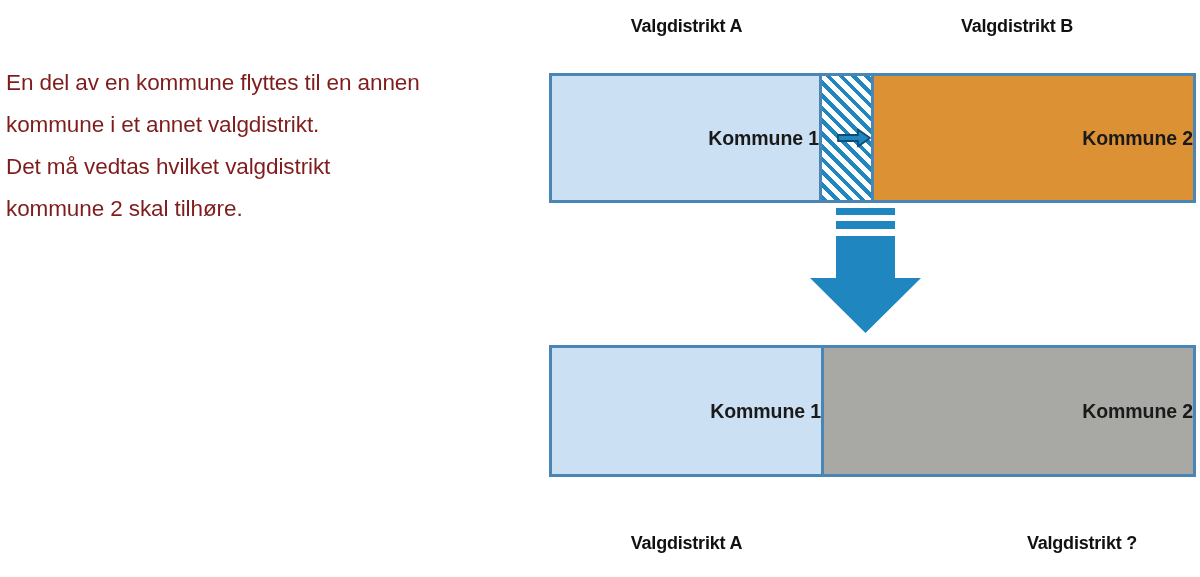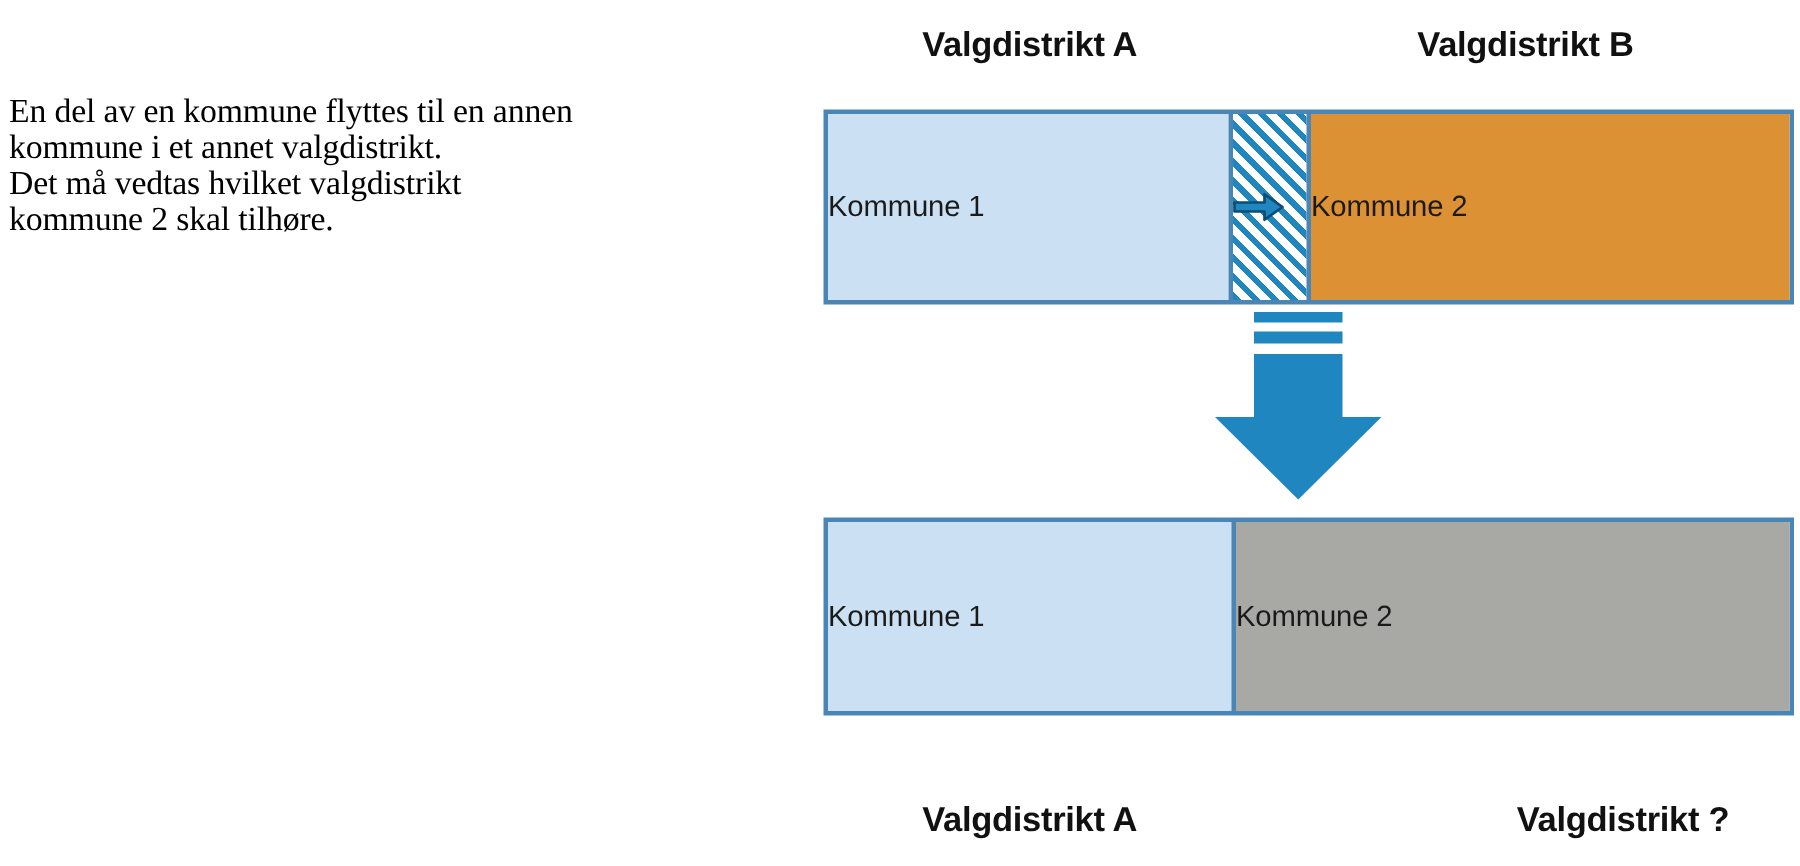--- a/index.html
+++ b/index.html
@@ -16,32 +16,31 @@
     color: #1a1a1a;
   }
 
   
   .caption {
     position: absolute;
     left: 6px;
     top: 62px;
     width: 510px;
     font-size: 22.5px;
-    line-height: 24px;
+    line-height: 42px;
     letter-spacing: -0.1px;
-    color: #000000;
+    color: #7f1d1d;
     white-space: pre-line;
-    font-family: Liberation Serif, serif;
   }
 
   
   .heading {
     position: absolute;
     font-weight: bold;
-    font-size: 23px;
+    font-size: 18px;
     letter-spacing: -0.2px;
     color: #111111;
     text-align: center;
     white-space: nowrap;
   }
   .heading-top-a   { left: 549px;  top: 16px;  width: 275px; }
   .heading-top-b   { left: 856px;  top: 16px;  width: 322px; }
   .heading-bot-a   { left: 549px;  top: 533px; width: 275px; }
   .heading-bot-b   { left: 921px;  top: 533px; width: 322px; }
 
@@ -63,24 +62,25 @@
     left: 549px;
     top: 345px;
     width: 647px;
     height: 132px;
   }
 
   .seg {
     position: relative;
     display: flex;
     align-items: center;
-    justify-content: flex-start;
+    justify-content: flex-end;
     font-size: 19.5px;
     letter-spacing: -0.1px;
     color: #1a1a1a;
+    font-weight: bold;
   }
 
   
   .seg-komm1-top {
     width: 267px;
     background: #cbe0f3;
   }
   .seg-transfer {
     width: 55px;
     background-color: #ffffff;

